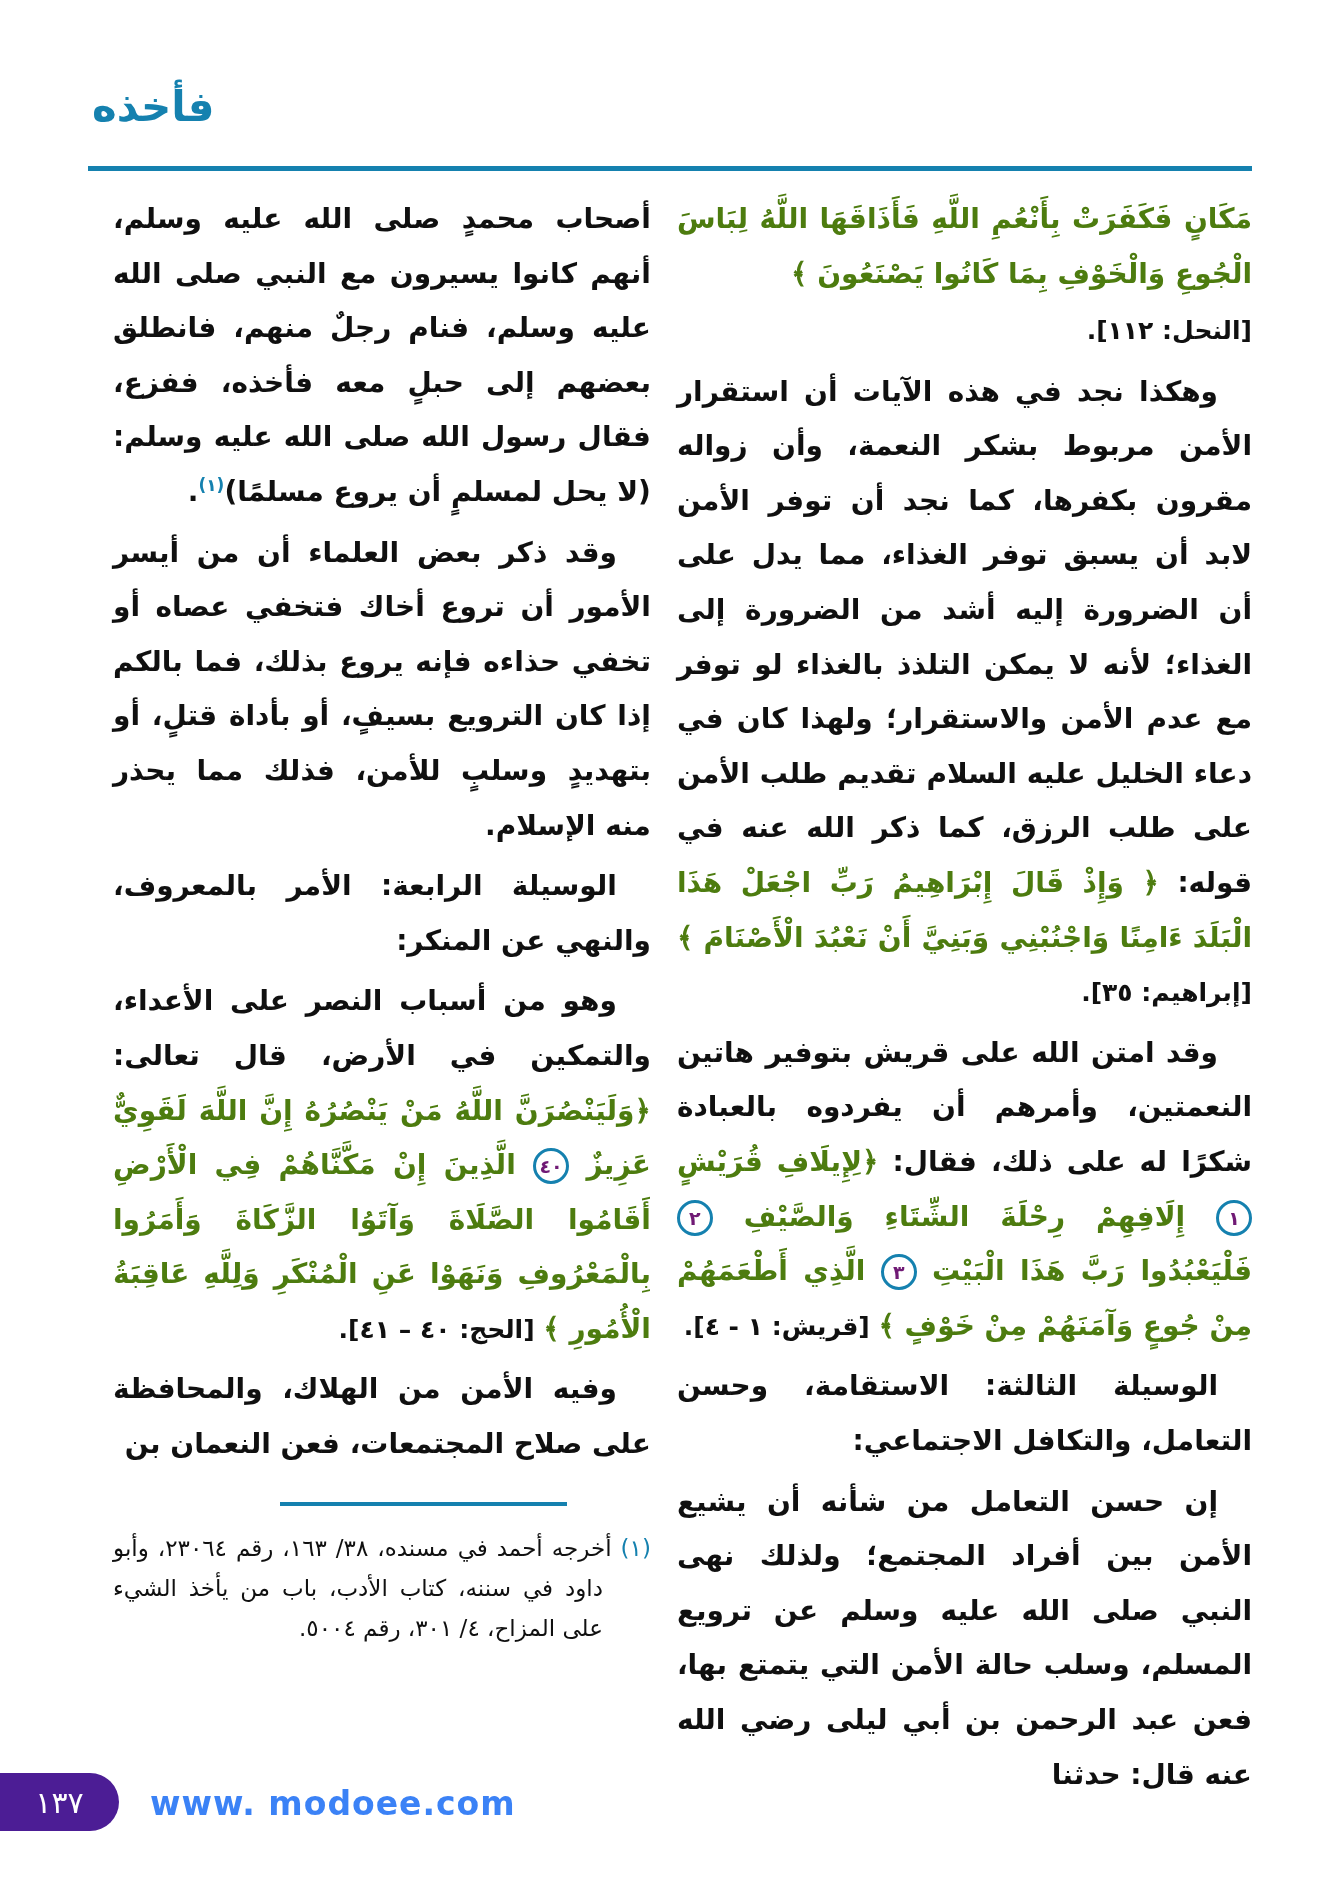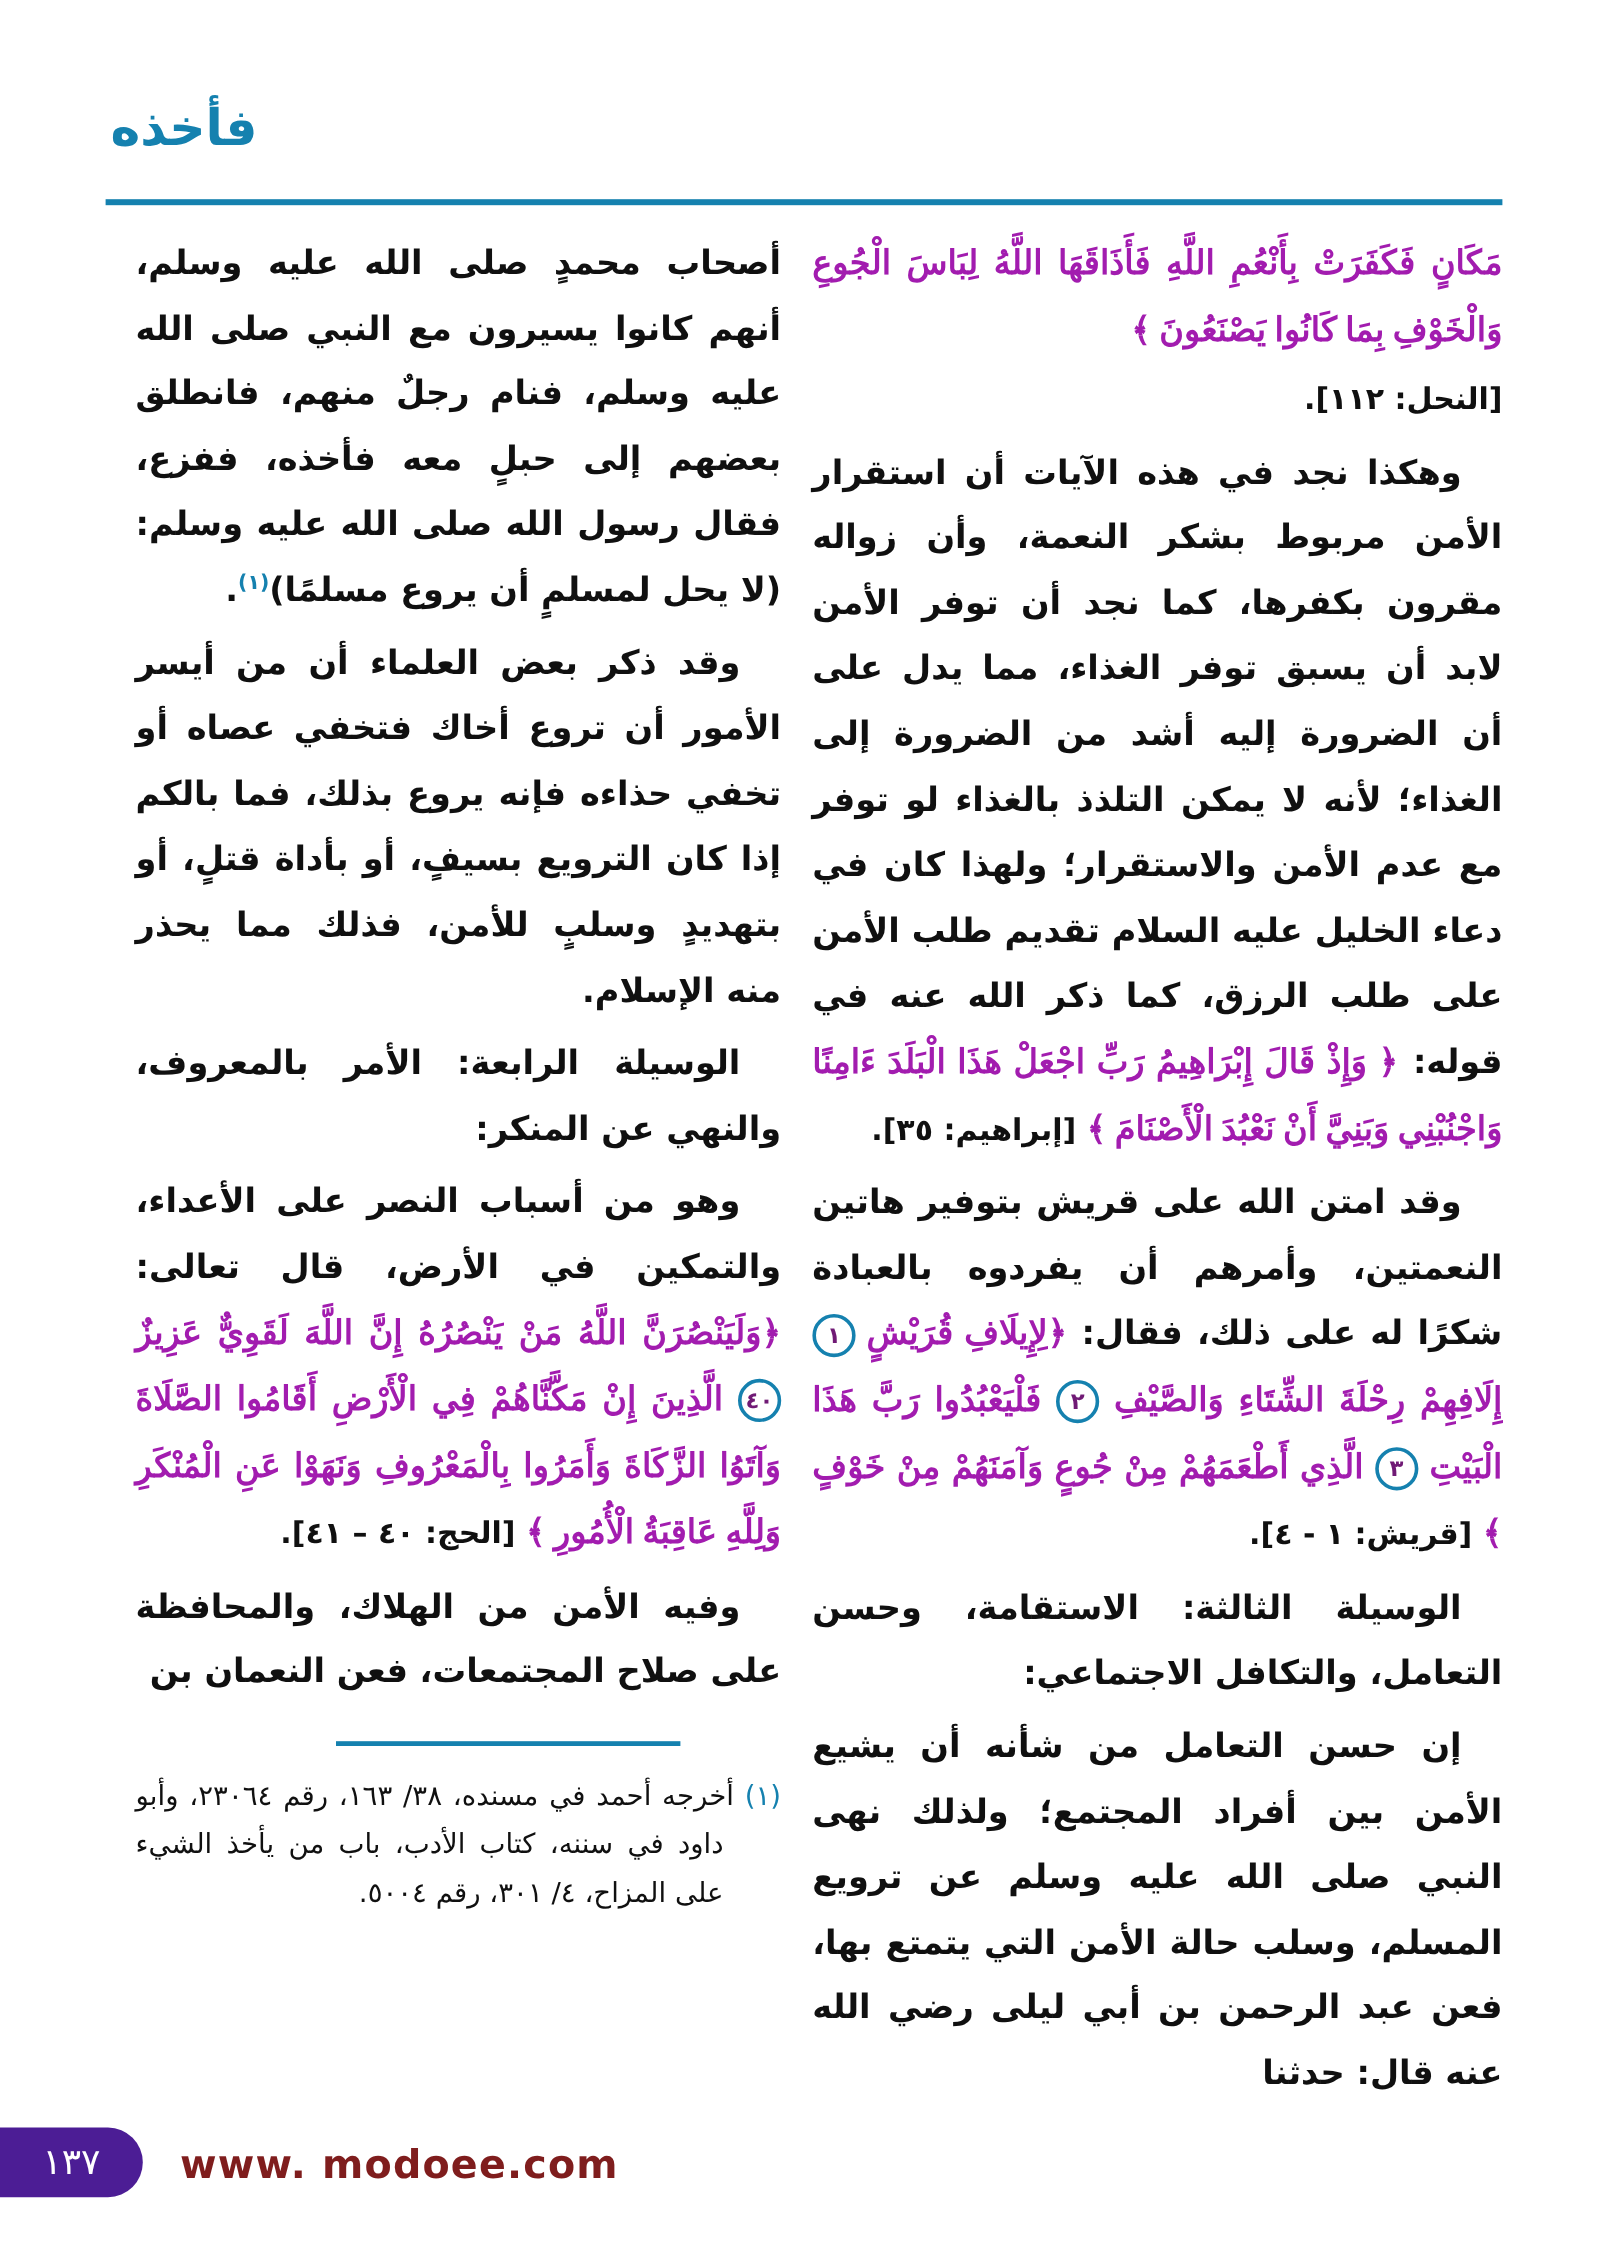--- a/index.html
+++ b/index.html
@@ -10,42 +10,42 @@
   .header-title { position:absolute; top:82px; left:92px; font-size:42px; font-weight:bold; color:#1581AF; }
   .header-rule { position:absolute; top:166px; left:88px; width:1164px; height:5px; background:#1581AF; }
 
   .columns { position:absolute; top:192px; left:88px; width:1164px; display:flex; gap:26px; direction:rtl; }
   .col { text-align:justify; color:#101010; }
   .col-right { width:588px; }
   .col-left  { width:550px;margin-left:25px; }
 
   p.body { font-size:28px; font-weight:bold; line-height:1.95; margin:0 0 6px 0; text-indent:34px; color:#101010; }
   p.no-indent { text-indent:0; }
-  .verse { color:#a21caf;font-family:Liberation Serif, serif; }
+  .verse { color:#4d7c0f; }
   .ref { color:#101010; font-size:25px; }
   p.ref-line { font-size:25px; font-weight:bold; line-height:1.9; margin:0 0 10px 0; text-indent:0; }
   p.heading { font-size:28px; font-weight:bold; line-height:1.95; margin:0 0 6px 0; text-indent:34px; }
   .hadith { font-weight:bold; }
   sup.fn-mark { color:#1581AF; font-size:17px; font-weight:bold; vertical-align:super; line-height:0; }
 
   .ayah-num { display:inline-block; min-width:36px; height:36px; line-height:31px; border:3px solid #1581AF;
               border-radius:50%; text-align:center; font-size:19px; font-weight:bold; color:#701a75;
               vertical-align:middle; text-indent:0; }
 
   .fn-divider { width:287px; height:4px; background:#1581AF; margin:30px 84px 22px 0; }
   .footnotes { font-size:23px; line-height:1.75; color:#101010; }
   .footnotes p { padding-right:48px; text-align:justify; margin:0 0 4px 0; }
   .footnotes p.fn-first { text-indent:-48px; }
   .fn-marker { color:#1581AF; }
 
   .page-badge { position:absolute; left:0; top:1773px; width:119px; height:58px; background:#4c1d95;
                 border-radius:0 29px 29px 0; display:flex; align-items:center; justify-content:center;
                 color:#ffffff; font-size:30px; font-weight:normal; direction:ltr; }
   .footer-url { position:absolute; left:150px; top:1784px; font-size:33px; font-weight:bold;
-                color:#7f1d1d; direction:ltr; letter-spacing:1px; }
+                color:#3b82f6; direction:ltr; letter-spacing:1px; }
 </style>
 </head>
 <body>
 
 <div class="page">
 
   <div class="header-title">فأخذه</div>
   <div class="header-rule"></div>
 
   <div class="columns">

